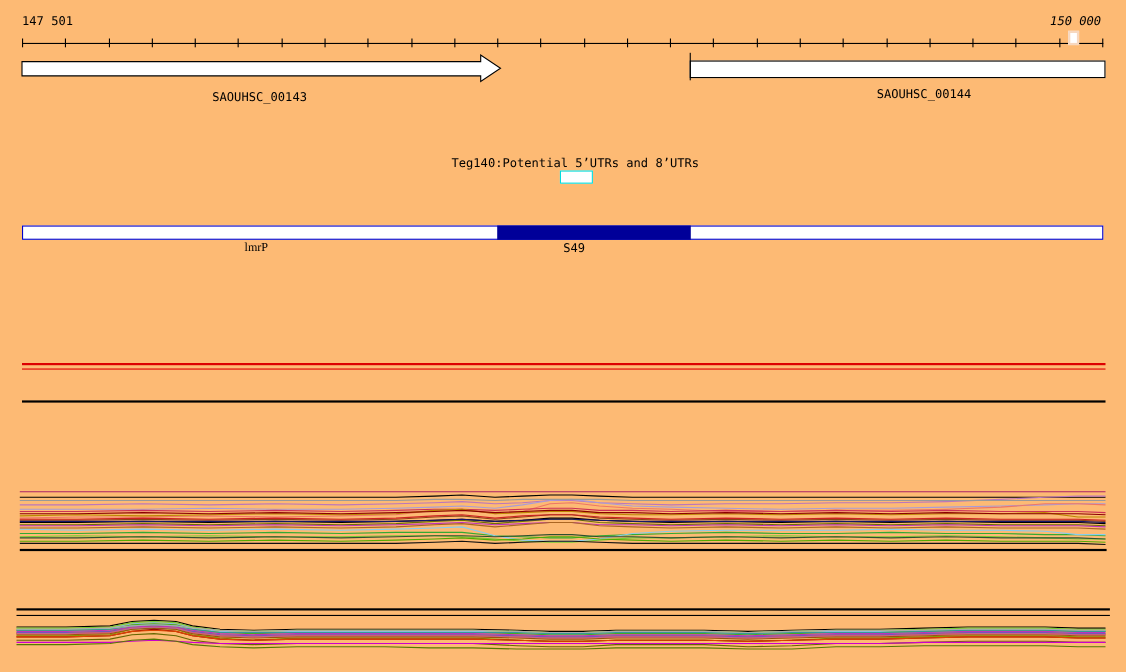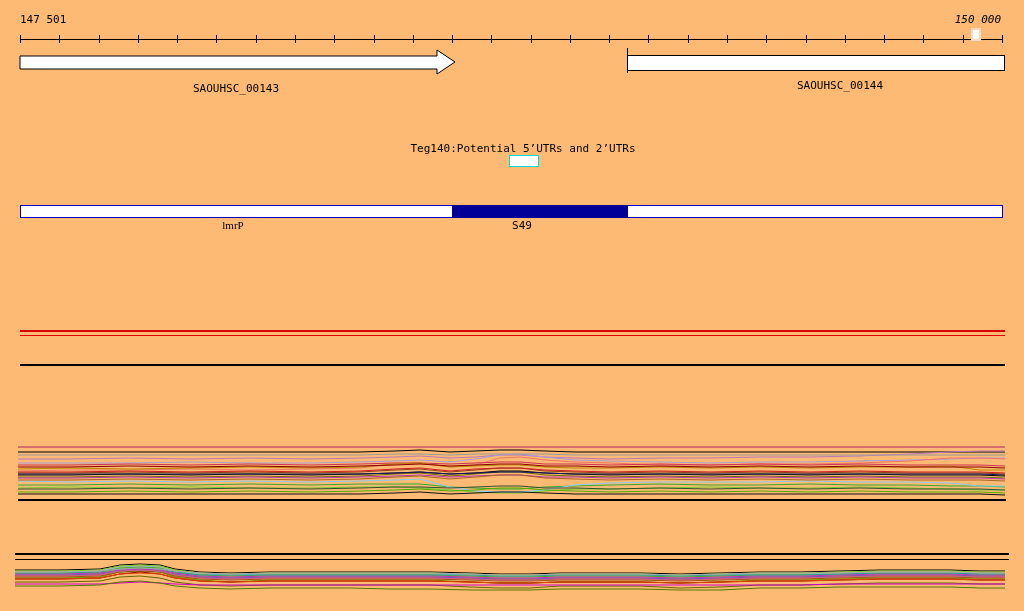--- a/index.html
+++ b/index.html
@@ -63,21 +63,21 @@
 
   <svg id="gene1-svg" class="abs" viewBox="0 0 438 28">
     <polygon points="1,8 418,8 418,2 436,14 418,26 418,21 1,21" fill="#ffffff" stroke="#000000" stroke-width="1"></polygon>
   </svg>
   <span class="lbl center" style="left:236px;top:82px;">SAOUHSC_00143</span>
 
   <div id="gene2-box" class="abs"></div>
   <div id="gene2-vline" class="abs"></div>
   <span class="lbl center" style="left:840px;top:79px;">SAOUHSC_00144</span>
 
-  <span class="lbl center" style="left:523px;top:142px;">Teg140:Potential 5’UTRs and 2’UTRs</span>
+  <span class="lbl center" style="left:523px;top:142px;">Teg140:Potential 5’UTRs and 8’UTRs</span>
   <div id="utr-box" class="abs"></div>
 
   <div id="main-bar" class="abs"></div>
   <div id="bar-segment" class="abs"></div>
   <span class="lbl center" style="left:233px;top:219px;font-family:Liberation Serif, serif;">lmrP</span>
   <span class="lbl center" style="left:522px;top:219px;">S49</span>
 
   <div id="hlines">
       <div class="hline" style="left: 20px; top: 330px; width: 985px; height: 2px; background: rgb(221, 0, 0);"></div>
       <div class="hline" style="left: 20px; top: 335px; width: 985px; height: 1px; background: rgb(221, 0, 0);"></div>

